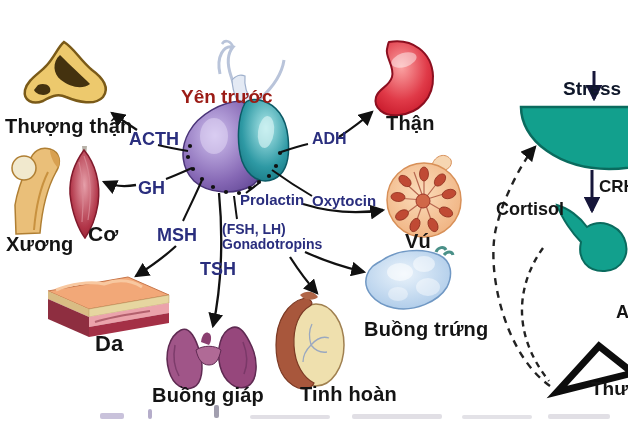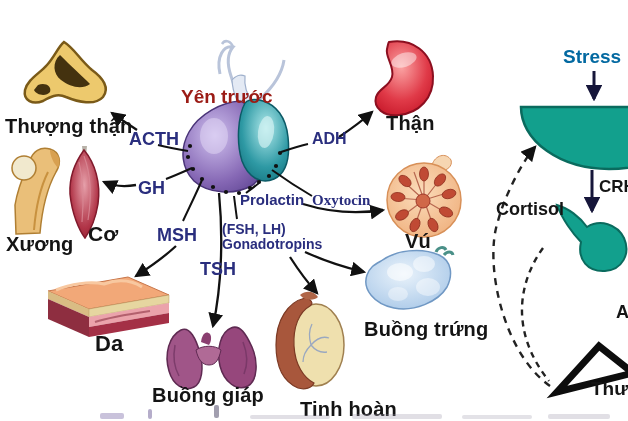--- a/index.html
+++ b/index.html
@@ -5,21 +5,21 @@
   html,body{margin:0;padding:0;background:#ffffff;}
   .canvas{
     position:relative;width:628px;height:421px;background:#ffffff;
     overflow:hidden;font-family:"Liberation Sans", sans-serif;
   }
   .canvas svg.art{position:absolute;left:0;top:0;}
   .lbl{position:absolute;white-space:nowrap;line-height:1.05;}
   .organ-lbl{color:#141414;font-size:20px;font-weight:bold;letter-spacing:.2px;}
   .hormone-lbl{color:#2a2e7e;font-weight:bold;}
   .region-lbl{color:#9b1b15;font-size:19px;font-weight:bold;margin-left:44px;}
-  .stress-lbl{color:#0369a1;font-size:19px;font-weight:bold;}
+  .stress-lbl{color:#0f172a;font-size:19px;font-weight:bold;margin-top:32px;}
   .black-bold{color:#151515;font-weight:bold;}
   .frag{position:absolute;border-radius:2px;}
 </style>
 </head>
 <body>
 
 <div class="canvas">
 
   <svg class="art" width="628" height="421" viewBox="0 0 628 421">
     <defs>
@@ -204,32 +204,32 @@
 
   <div class="lbl organ-lbl" style="left:5px;top:116px;">Thượng thận</div>
   <div class="lbl region-lbl" style="left:137px;top:87px;">Yên trước</div>
   <div class="lbl hormone-lbl" style="left:129px;top:130px;font-size:18px;">ACTH</div>
   <div class="lbl hormone-lbl" style="left:312px;top:131px;font-size:16px;text-align:center;">ADH</div>
   <div class="lbl organ-lbl" style="left:386px;top:113px;">Thận</div>
   <div class="lbl hormone-lbl" style="left:138px;top:179px;font-size:18px;">GH</div>
   <div class="lbl organ-lbl" style="left:6px;top:234px;">Xương</div>
   <div class="lbl organ-lbl" style="left:88px;top:223px;font-size:21px;">Cơ</div>
   <div class="lbl hormone-lbl" style="left:240px;top:192px;font-size:15px;">Prolactin</div>
-  <div class="lbl hormone-lbl" style="left:312px;top:193px;font-size:15px;font-family:Liberation Serif, serif;">Oxytocin</div>
+  <div class="lbl hormone-lbl" style="left:312px;top:193px;font-size:15px;">Oxytocin</div>
   <div class="lbl hormone-lbl" style="left:157px;top:226px;font-size:18px;">MSH</div>
   <div class="lbl hormone-lbl" style="left:222px;top:222px;font-size:14px;line-height:15px;">
     <div>(FSH, LH)</div>
     <div>Gonadotropins</div>
   </div>
   <div class="lbl hormone-lbl" style="left:200px;top:260px;font-size:18px;">TSH</div>
   <div class="lbl organ-lbl" style="left:405px;top:231px;">Vú</div>
   <div class="lbl organ-lbl" style="left:352px;top:319px;margin-left:12px;">Buồng trứng</div>
   <div class="lbl organ-lbl" style="left:95px;top:332px;font-size:22px;">Da</div>
   <div class="lbl organ-lbl" style="left:152px;top:385px;">Buồng giáp</div>
-  <div class="lbl organ-lbl" style="left:300px;top:384px;margin-top:15px;">Tinh hoàn</div>
+  <div class="lbl organ-lbl" style="left:300px;top:384px;">Tinh hoàn</div>
 
   <div class="lbl stress-lbl" style="left:563px;top:47px;">Stress</div>
   <div class="lbl black-bold" style="left:599px;top:178px;font-size:17px;">CRH</div>
   <div class="lbl black-bold" style="left:496px;top:200px;font-size:18px;">Cortisol</div>
   <div class="lbl black-bold" style="left:616px;top:303px;font-size:18px;">ACTH</div>
   <div class="lbl" style="left:591px;top:379px;font-size:19px;font-weight:bold;color:#141414;">Thượng thận</div>
 
   <div class="frag" style="left:100px;top:413px;width:24px;height:6px;background:#8878b0;opacity:.45;"></div>
   <div class="frag" style="left:148px;top:409px;width:4px;height:10px;background:#6b5b95;opacity:.5;"></div>
   <div class="frag" style="left:214px;top:405px;width:5px;height:13px;background:#55506e;opacity:.55;"></div>

